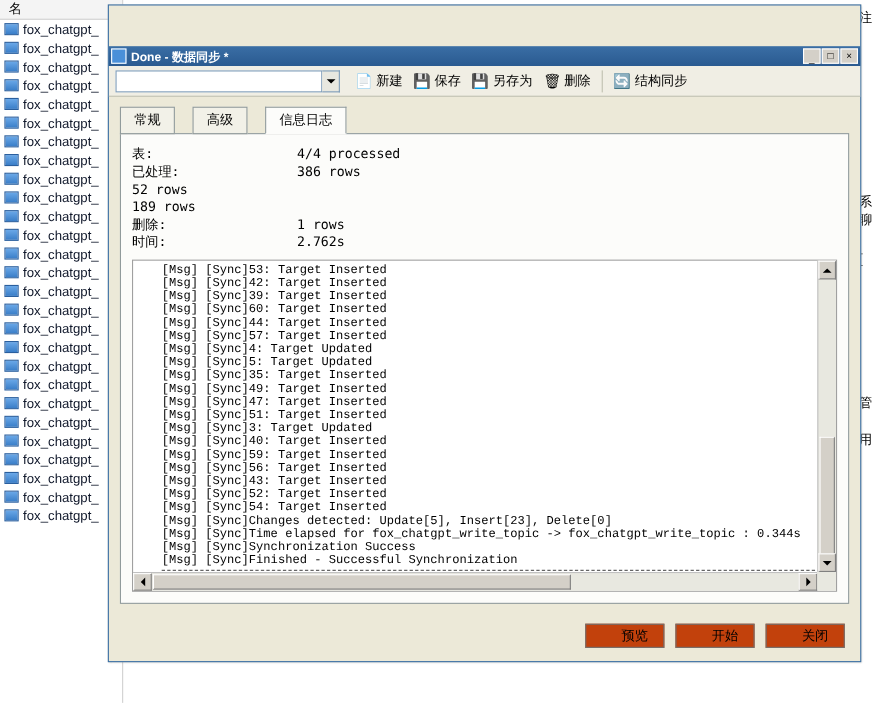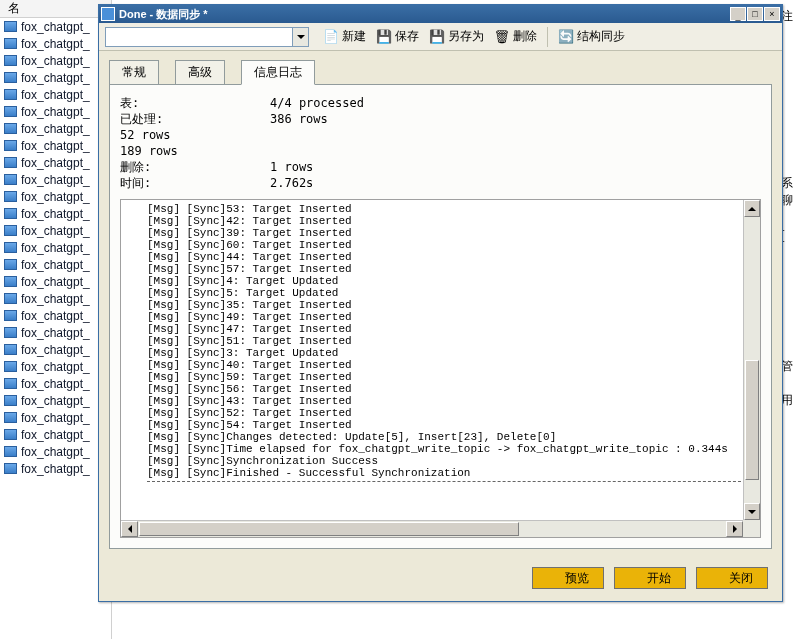--- a/index.html
+++ b/index.html
@@ -11,21 +11,21 @@
   .bg-item { height: 17px; display: flex; align-items: center; padding-left: 4px; white-space: nowrap; overflow: hidden; }
   .bg-icon { width: 13px; height: 11px; background: linear-gradient(#6aa8e8,#3a7ec8); border: 1px solid #2a5f9e; margin-right: 4px; flex-shrink: 0; }
   .bg-item span { color: #0f172a; }
 
   
   .right-frag { position: absolute; right: 0; top: 0; width: 18px; height: 639px; background: #fff; }
   .right-frag div { position: absolute; left: 2px; font-size: 12px; }
 
   
   .dialog { position: absolute; left: 98px; top: 4px; width: 685px; height: 598px; border: 1px solid #3a6ea5; background: #ece9d8; box-shadow: 1px 1px 2px rgba(0,0,0,0.3); display: flex; flex-direction: column; }
-  .titlebar { height: 18px; background: linear-gradient(#3a6ea5,#2a5a90); color: #fff; display: flex; align-items: center; padding: 0 2px; }
+  .titlebar { height: 18px; background: linear-gradient(#3a6ea5,#2a5a90); color: #fff; display: flex; align-items: center; padding: 0 2px; margin-top: 37px; }
   .titlebar .tb-icon { width: 14px; height: 14px; background: #4a90d9; border: 1px solid #fff; margin-right: 4px; }
   .titlebar .tb-title { flex: 1; font-weight: bold; font-size: 11px; }
   .tb-btns { display: flex; gap: 1px; }
   .tb-btn { width: 16px; height: 14px; background: #d4d0c8; border: 1px solid #fff; display: flex; align-items: center; justify-content: center; font-size: 9px; color: #000; cursor: pointer; }
 
   
   .toolbar { height: 28px; background: #f0eee4; border-bottom: 1px solid #c0c0b0; display: flex; align-items: center; padding: 0 6px; gap: 2px; }
   .combo-wrap { display: flex; align-items: center; }
   .combo { width: 188px; height: 20px; border: 1px solid #7f9db9; background: #fff; }
   .combo-arrow { width: 16px; height: 20px; border: 1px solid #7f9db9; border-left: none; background: #e8e8e0; display: flex; align-items: center; justify-content: center; cursor: pointer; }
@@ -54,21 +54,21 @@
   .scroll-v .thumb { position:absolute; left:1px; right:1px; background:#d4d0c8; border:1px solid #fff; border-right-color:#808080; border-bottom-color:#808080; }
   .scroll-h { position: absolute; left: 0; right: 17px; bottom: 0; height: 17px; background: #e8e8e0; border-top: 1px solid #c0c0c0; }
   .scroll-h .sbtn { width: 17px; height:100%; background: #d4d0c8; border: 1px solid #fff; border-right-color:#808080; border-bottom-color:#808080; display:inline-flex; align-items:center; justify-content:center; float:left;}
   .scroll-h .sbtn.rt { float:right; }
   .scroll-h .thumb { position:absolute; top:1px; bottom:1px; left:18px; width:380px; background:#d4d0c8; border:1px solid #fff; border-right-color:#808080; border-bottom-color:#808080; }
   .corner { position:absolute; right:0; bottom:0; width:17px; height:17px; background:#e8e8e0; }
   .tri { width:0; height:0; }
 
   
   .btnrow { display: flex; justify-content: flex-end; gap: 10px; padding: 8px 14px 12px 0; }
-  .btn { width: 72px; height: 22px; background: #eab308; border: 1px solid #707070; cursor: pointer; display: flex; align-items: center; justify-content: center; padding-left: 18px; }
+  .btn { width: 72px; height: 22px; background: #c2410c; border: 1px solid #707070; cursor: pointer; display: flex; align-items: center; justify-content: center; padding-left: 18px; }
 </style>
 </head>
 <body>
 
 <div class="bg-list">
   <div class="bg-header">名</div>
   <div id="bg-items">
       <div class="bg-item">
         <div class="bg-icon"></div>
         <span>fox_chatgpt_</span>

